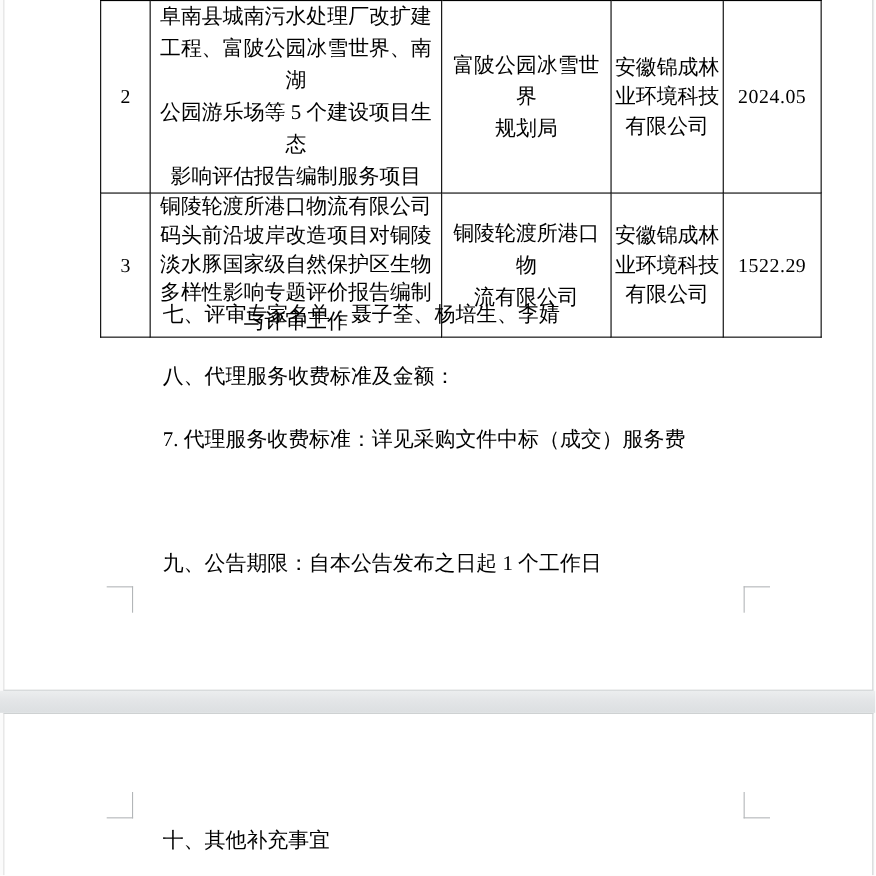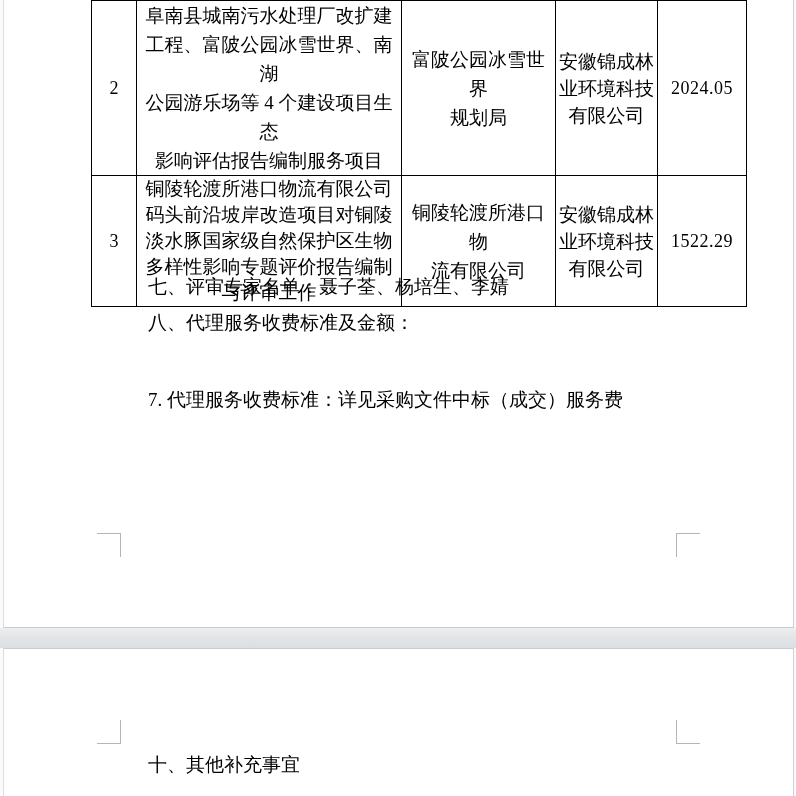--- a/index.html
+++ b/index.html
@@ -44,21 +44,21 @@
   .row-3 .c-project{line-height:26px;font-family:Liberation Serif, serif;}
   .c-purchaser{line-height:29px;}
   .c-supplier{line-height:27px;margin-left:41px;}
   .c-date{font-size:18px;letter-spacing:0.5px;}
   
   .para{
     position:absolute;left:148px;
     font-size:19px;line-height:21px;white-space:pre;
   }
   #p-experts{top:276px;}
-  #p-fee-header{top:312px;text-align:right;}
+  #p-fee-header{top:332px;text-align:right;}
   #p-fee-standard{top:389px;}
   #p-fee-amount{top:446px;left:145px;}
   #p-notice{top:502px;}
   #p-other{top:754px;}
   
   .mark{position:absolute;width:24px;height:24px;box-sizing:border-box;}
   .mark-tr{border-top:1.5px solid #b3b6b8;border-right:1.5px solid #b3b6b8;}   
   .mark-tl{border-top:1.5px solid #b3b6b8;border-left:1.5px solid #b3b6b8;}    
   .mark-br{border-bottom:1.5px solid #b3b6b8;border-right:1.5px solid #b3b6b8;}
   .mark-bl{border-bottom:1.5px solid #b3b6b8;border-left:1.5px solid #b3b6b8;} 
@@ -89,21 +89,21 @@
         <td></td>
         <td></td>
         <td></td>
         <td></td>
         <td></td>
       </tr>
       <tr class="row-2">
         <td class="c-num">2</td>
         <td class="c-project">阜南县城南污水处理厂改扩建
 工程、富陂公园冰雪世界、南湖
-公园游乐场等 4 个建设项目生态
+公园游乐场等 5 个建设项目生态
 影响评估报告编制服务项目</td>
         <td class="c-purchaser">富陂公园冰雪世界
 规划局</td>
         <td class="c-supplier">安徽锦成林
 业环境科技
 有限公司</td>
         <td class="c-date">2024.05</td>
       </tr>
       <tr class="row-3">
         <td class="c-num">3</td>
@@ -118,20 +118,21 @@
 业环境科技
 有限公司</td>
         <td class="c-date">1522.29</td>
       </tr>
     </tbody>
   </table>
 
   <div class="para" id="p-experts">七、评审专家名单：聂子荃、杨培生、李婧</div>
   <div class="para" id="p-fee-header">八、代理服务收费标准及金额：</div>
   <div class="para" id="p-fee-standard">7. 代理服务收费标准：详见采购文件中标（成交）服务费</div>
+  <div class="para" id="p-notice">九、公告期限：自本公告发布之日起 1 个工作日</div>
 
   <div class="mark mark-tr" id="mark-p1-left"></div>
   <div class="mark mark-tl" id="mark-p1-right"></div>
 
   <div class="mark mark-br" id="mark-p2-left"></div>
   <div class="mark mark-bl" id="mark-p2-right"></div>
 
   <div class="para" id="p-other">十、其他补充事宜</div>
 
 </div>

